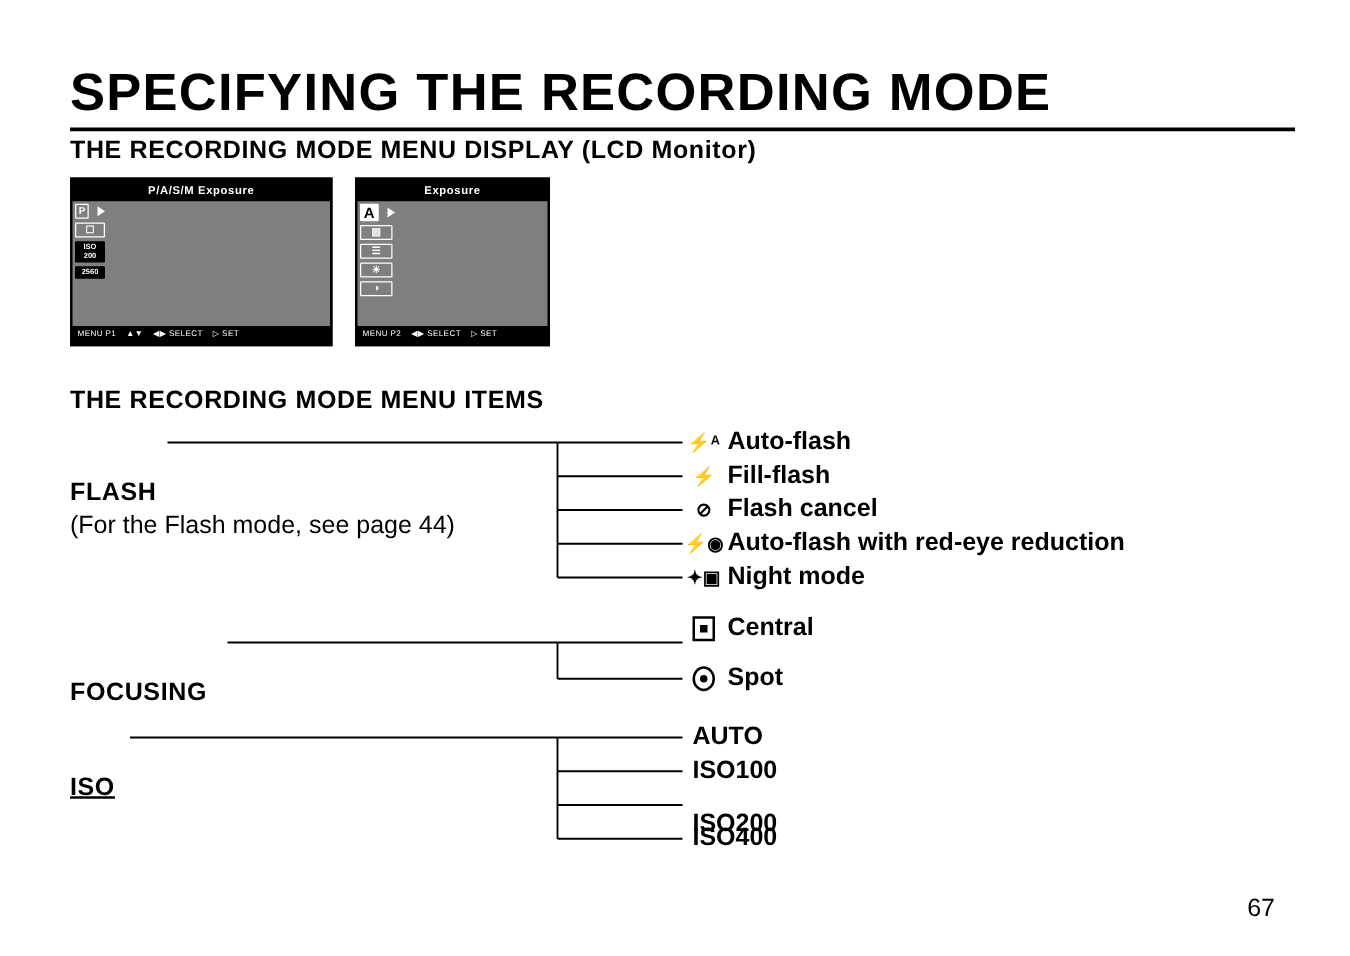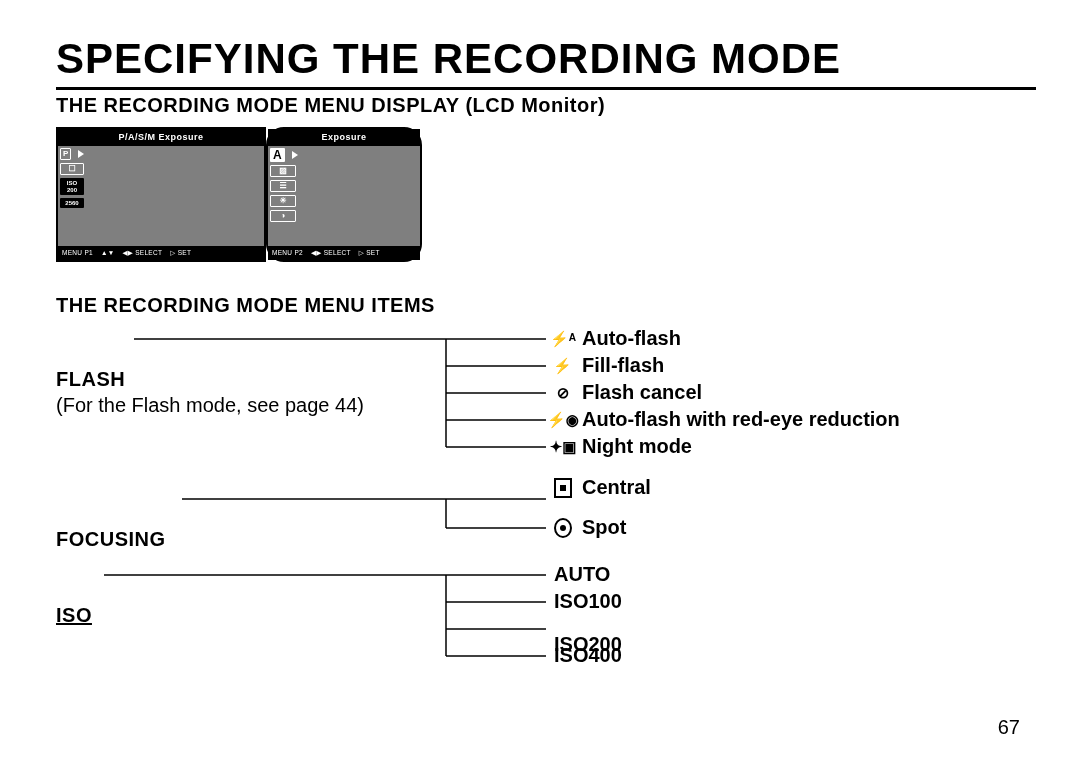--- a/index.html
+++ b/index.html
@@ -14,48 +14,49 @@
     height: 765px;
     box-sizing: border-box;
     padding: 34px 44px 20px 56px;
     position: relative;
   }
   .page-title {
     font-size: 42px;
     font-weight: 900;
     letter-spacing: 1px;
     text-transform: uppercase;
-    margin: 1px 0 4px 0;
+    margin: 16px 0 4px 0;
     font-family: "Arial Black", Arial, sans-serif;
   }
   .rule {
     border: none;
     border-top: 3px solid #000;
     margin: 0 0 4px 0;
   }
   .section-hd {
     font-size: 20px;
     font-weight: 900;
     letter-spacing: 0.5px;
     margin: 2px 0 10px 0;
   }
   .lcd-row {
     display: flex;
+    gap: 18px;
     margin-bottom: 32px;
     text-decoration: underline;
   }
   .lcd {
     border: 2px solid #000;
     background: #000;
     position: relative;
     padding: 0;
     box-sizing: border-box;
   }
   .lcd.big { width: 210px; height: 135px; }
-  .lcd.small { width: 156px; height: 135px; border-radius: 18px; }
+  .lcd.small { width: 156px; height: 135px; }
   .lcd-top {
     height: 17px;
     background: #000;
     color: #fff;
     font-size: 9px;
     font-weight: bold;
     text-align: center;
     line-height: 17px;
     letter-spacing: 0.5px;
   }

